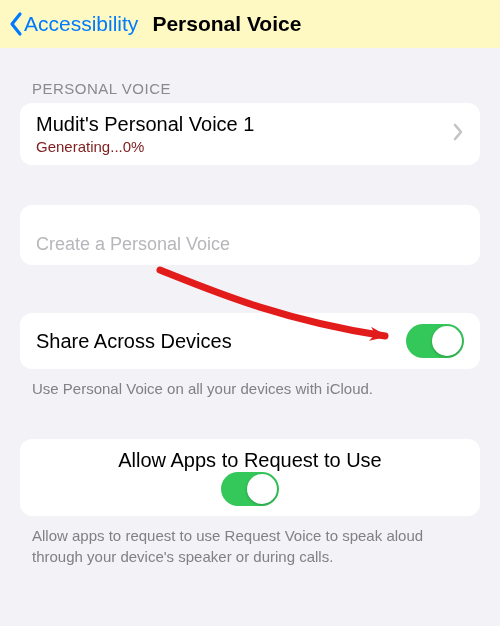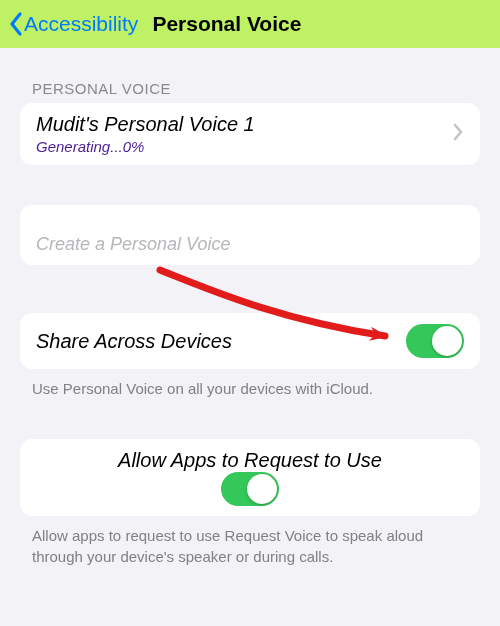--- a/index.html
+++ b/index.html
@@ -10,21 +10,21 @@
     background: #f2f2f7;
     color: #000;
     overflow: hidden;
     position: relative;
   }
   .nav {
     display: flex;
     align-items: center;
     height: 48px;
     padding: 8px 8px;
-    background: #bef264;
+    background: #fef9c3;
   }
   .back-area {
     display: flex;
     align-items: center;
     color: #007aff;
     font-size: 21px;
     cursor: pointer;
   }
   .back-chevron svg { display: block; }
   .back-label { margin-left: 0px; }
@@ -38,36 +38,35 @@
     color: #8a8a8e;
     letter-spacing: 0.5px;
     padding: 32px 32px 6px 32px;
     text-transform: uppercase;
   }
   .group {
     margin: 0 20px;
     background: #fff;
     border-radius: 12px;
     overflow: hidden;
-    font-style: italic;
   }
   .row {
     display: flex;
     align-items: center;
     min-height: 56px;
     padding: 10px 16px;
   }
   .row-main { flex: 1; }
   .row-title {
     font-size: 20px;
     color: #000;
   }
   .row-sub {
     font-size: 15px;
-    color: #4c1d95;
+    color: #7f1d1d;
     margin-top: 2px;
   }
   .disclosure {
     color: #c7c7cc;
   }
   .disabled .row-title { color: #b6b6bb; }
   .footer-text {
     font-size: 15px;
     color: #808085;
     padding: 10px 49px 0 32px;

